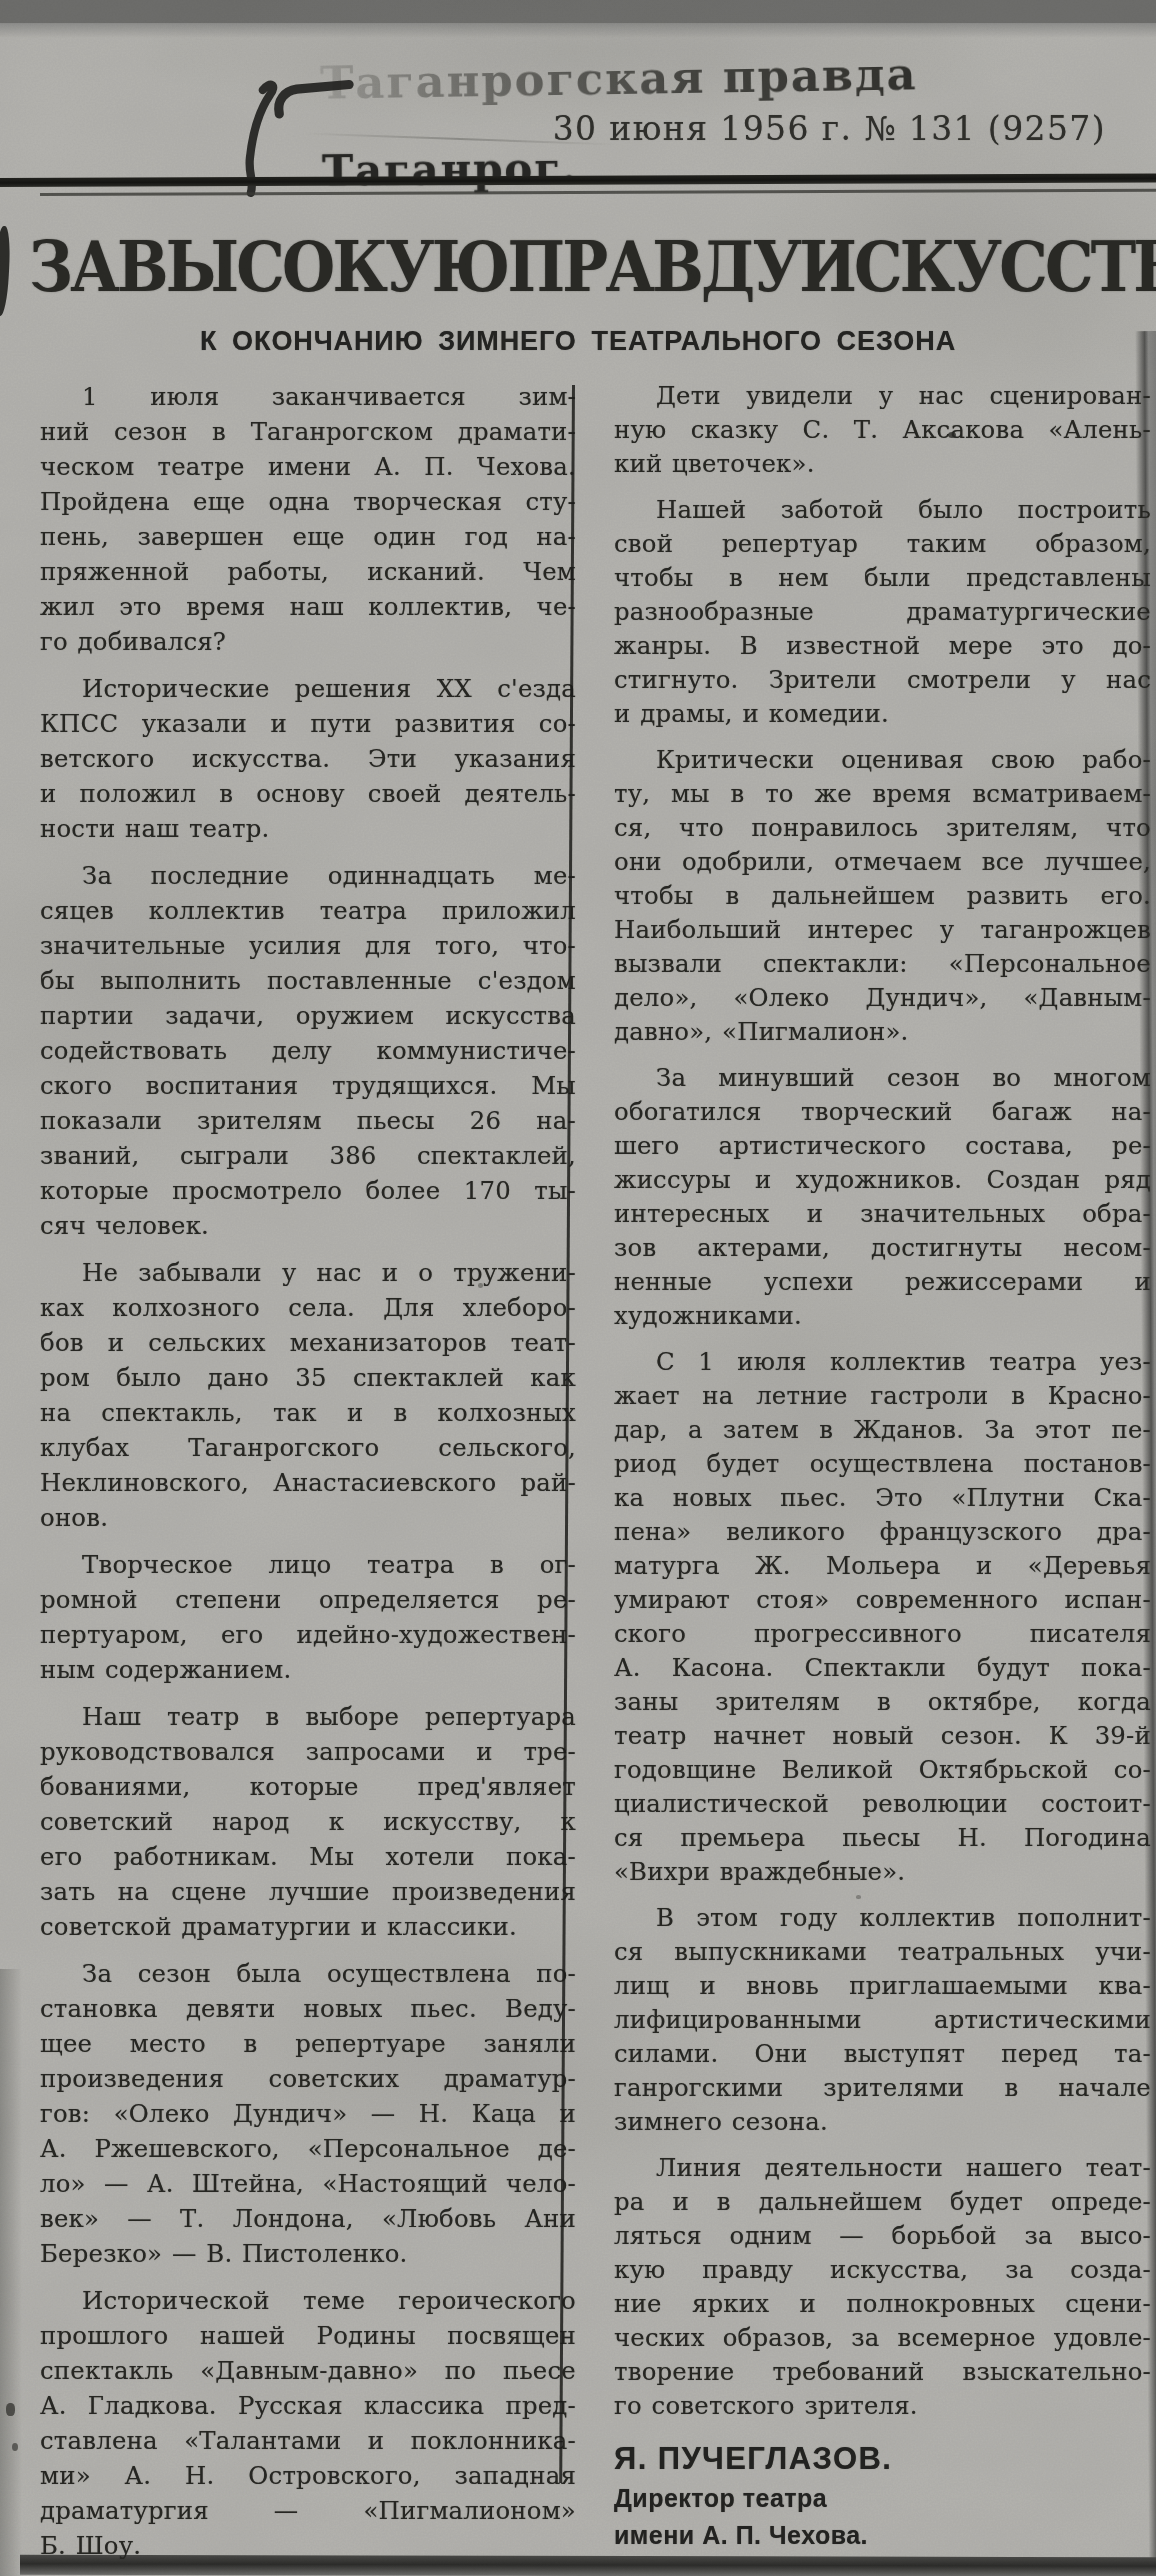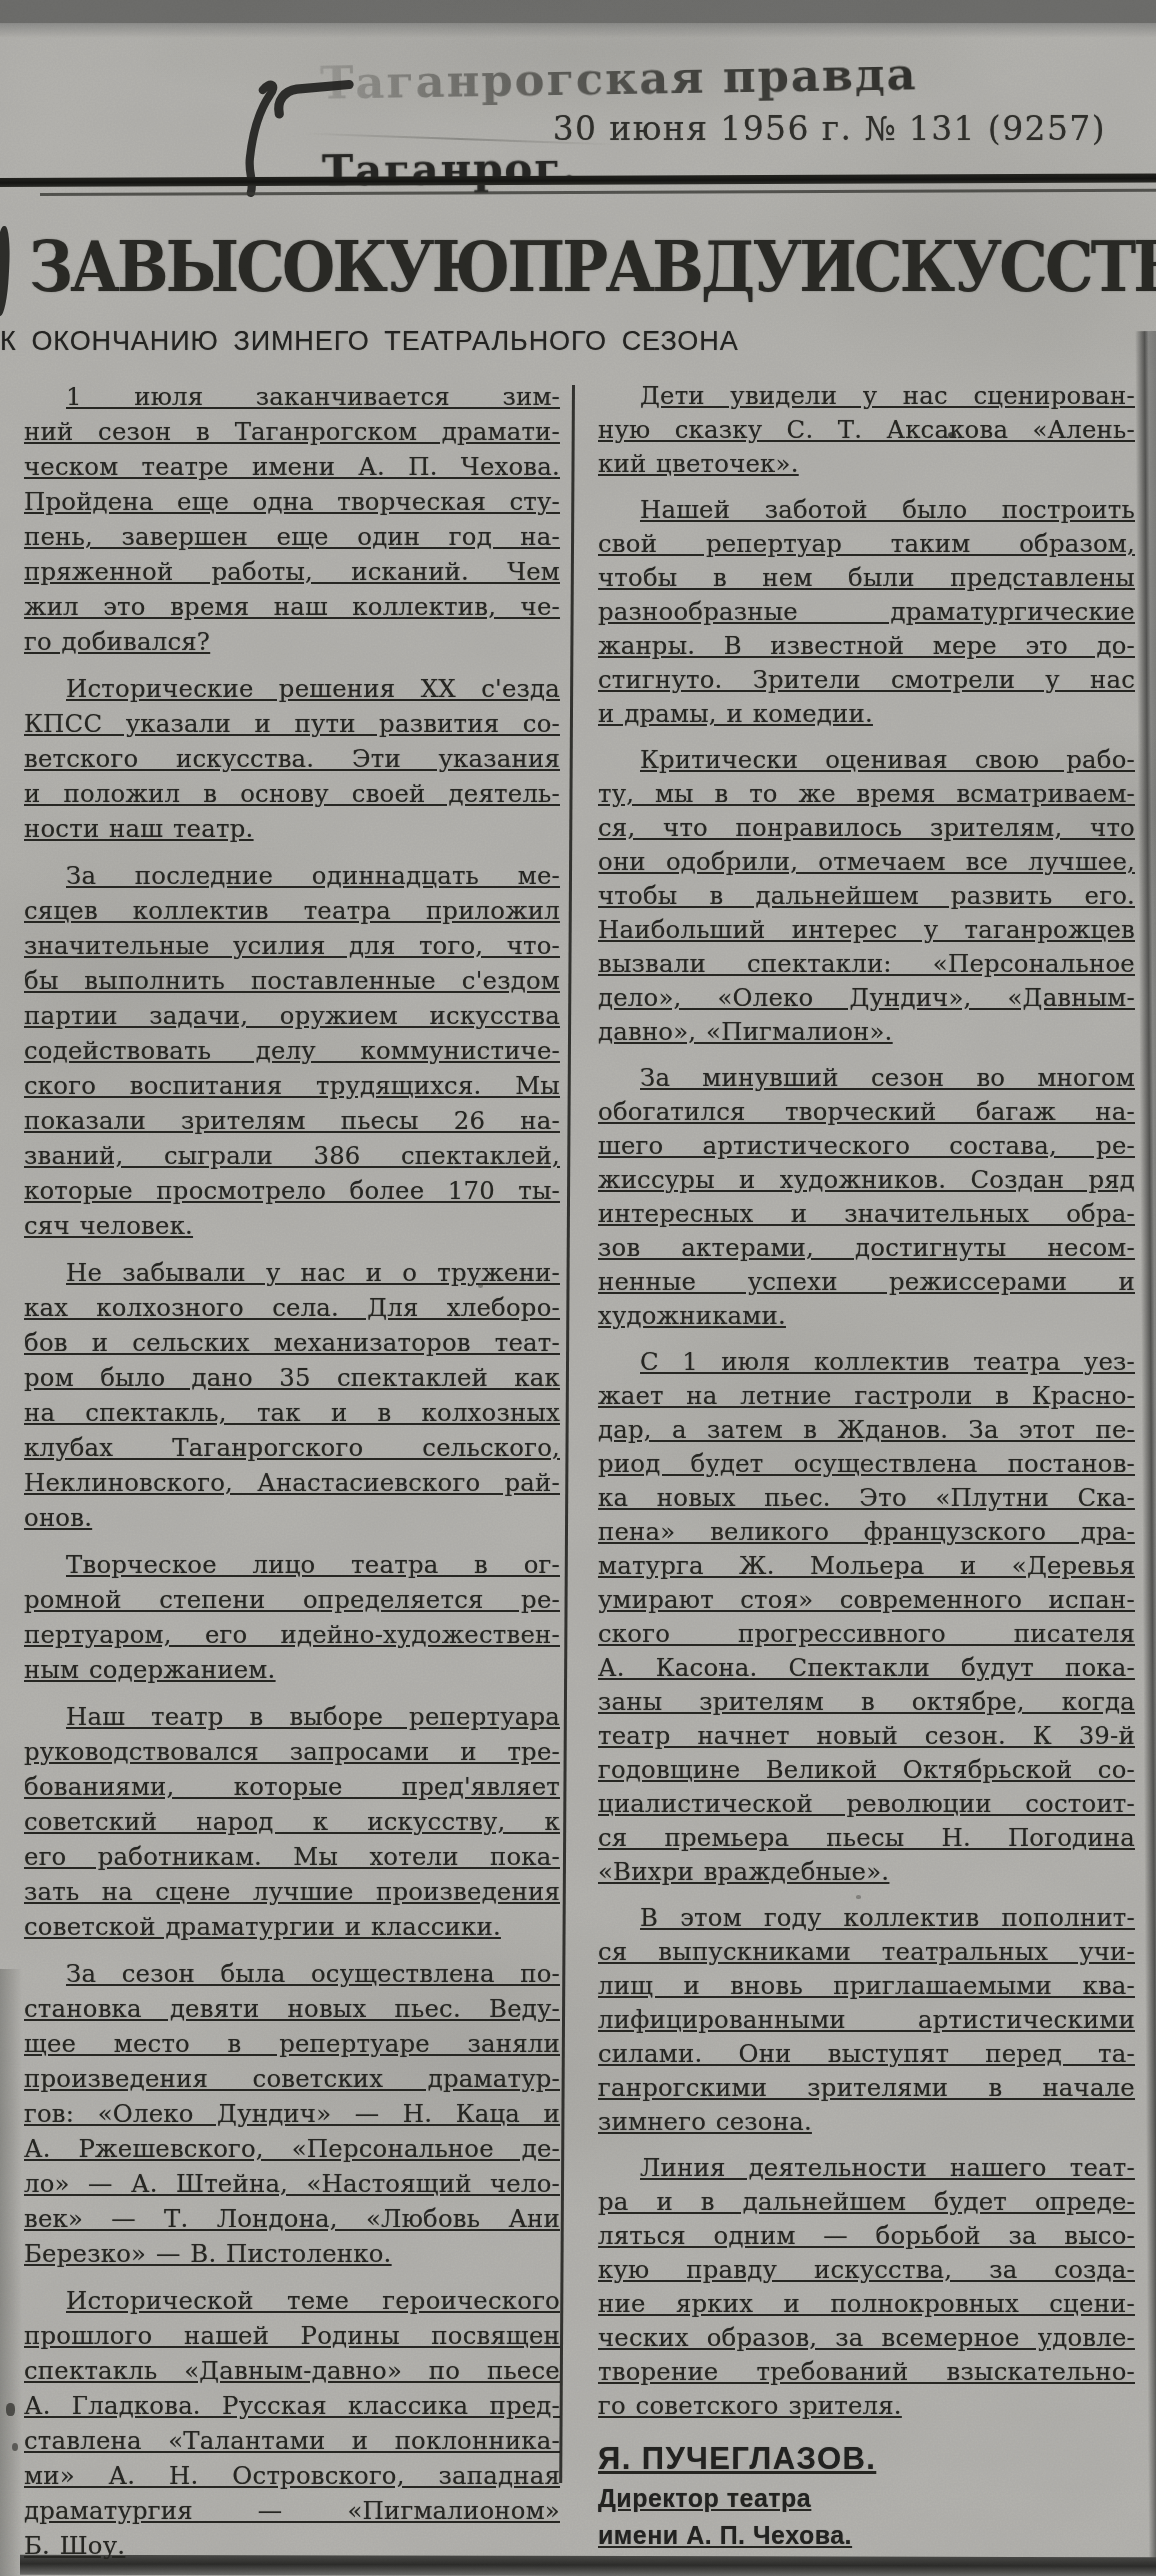--- a/index.html
+++ b/index.html
@@ -94,31 +94,30 @@
     position: absolute; left: 29px; right: 29px; top: 226px;
     display: flex; justify-content: space-between; align-items: baseline;
     font-weight: bold; font-size: 61px; letter-spacing: -2.8px;
     color: #2a2a26;
     transform: scaleY(1.14); transform-origin: top;
     text-shadow: 0 0 1.4px rgba(38,38,34,.55);
     filter: blur(0.3px);
     white-space: nowrap;
   }
   .subtitle {
-    position: absolute; top: 326px; left: 0; width: 100%; 
-    font-family: "Liberation Sans", sans-serif; font-weight: normal;
+    position: absolute; top: 326px; left: 0; width: 100%; text-align: center;
+    font-family: "Liberation Sans", sans-serif; font-weight: bold;
     font-size: 27px; letter-spacing: 0.9px; word-spacing: 6.4px; color: #242422;
     text-shadow: 0 0 0.9px rgba(40,40,36,.6);
   }
   
   .article {
-    position: absolute; top: 379px; left: 24px; width: 1111px;
+    position: absolute; top: 379px; left: 40px; width: 1111px;
     display: flex; color: #27 2723; color: #272723;
     font-size: 24.4px;
-    text-decoration: underline;
   }
   .col-left  { width: 536px; margin-right: 38px; }
   .col-right { width: 537px; }
   .para { margin-bottom: 12px; }
   .line {
     text-align: justify; text-align-last: justify;
     letter-spacing: 0.2px; word-spacing: 1.8px;
     text-shadow: 0 0 0.9px rgba(42,42,38,.5);
   }
   .col-left  .line { line-height: 35px; }

